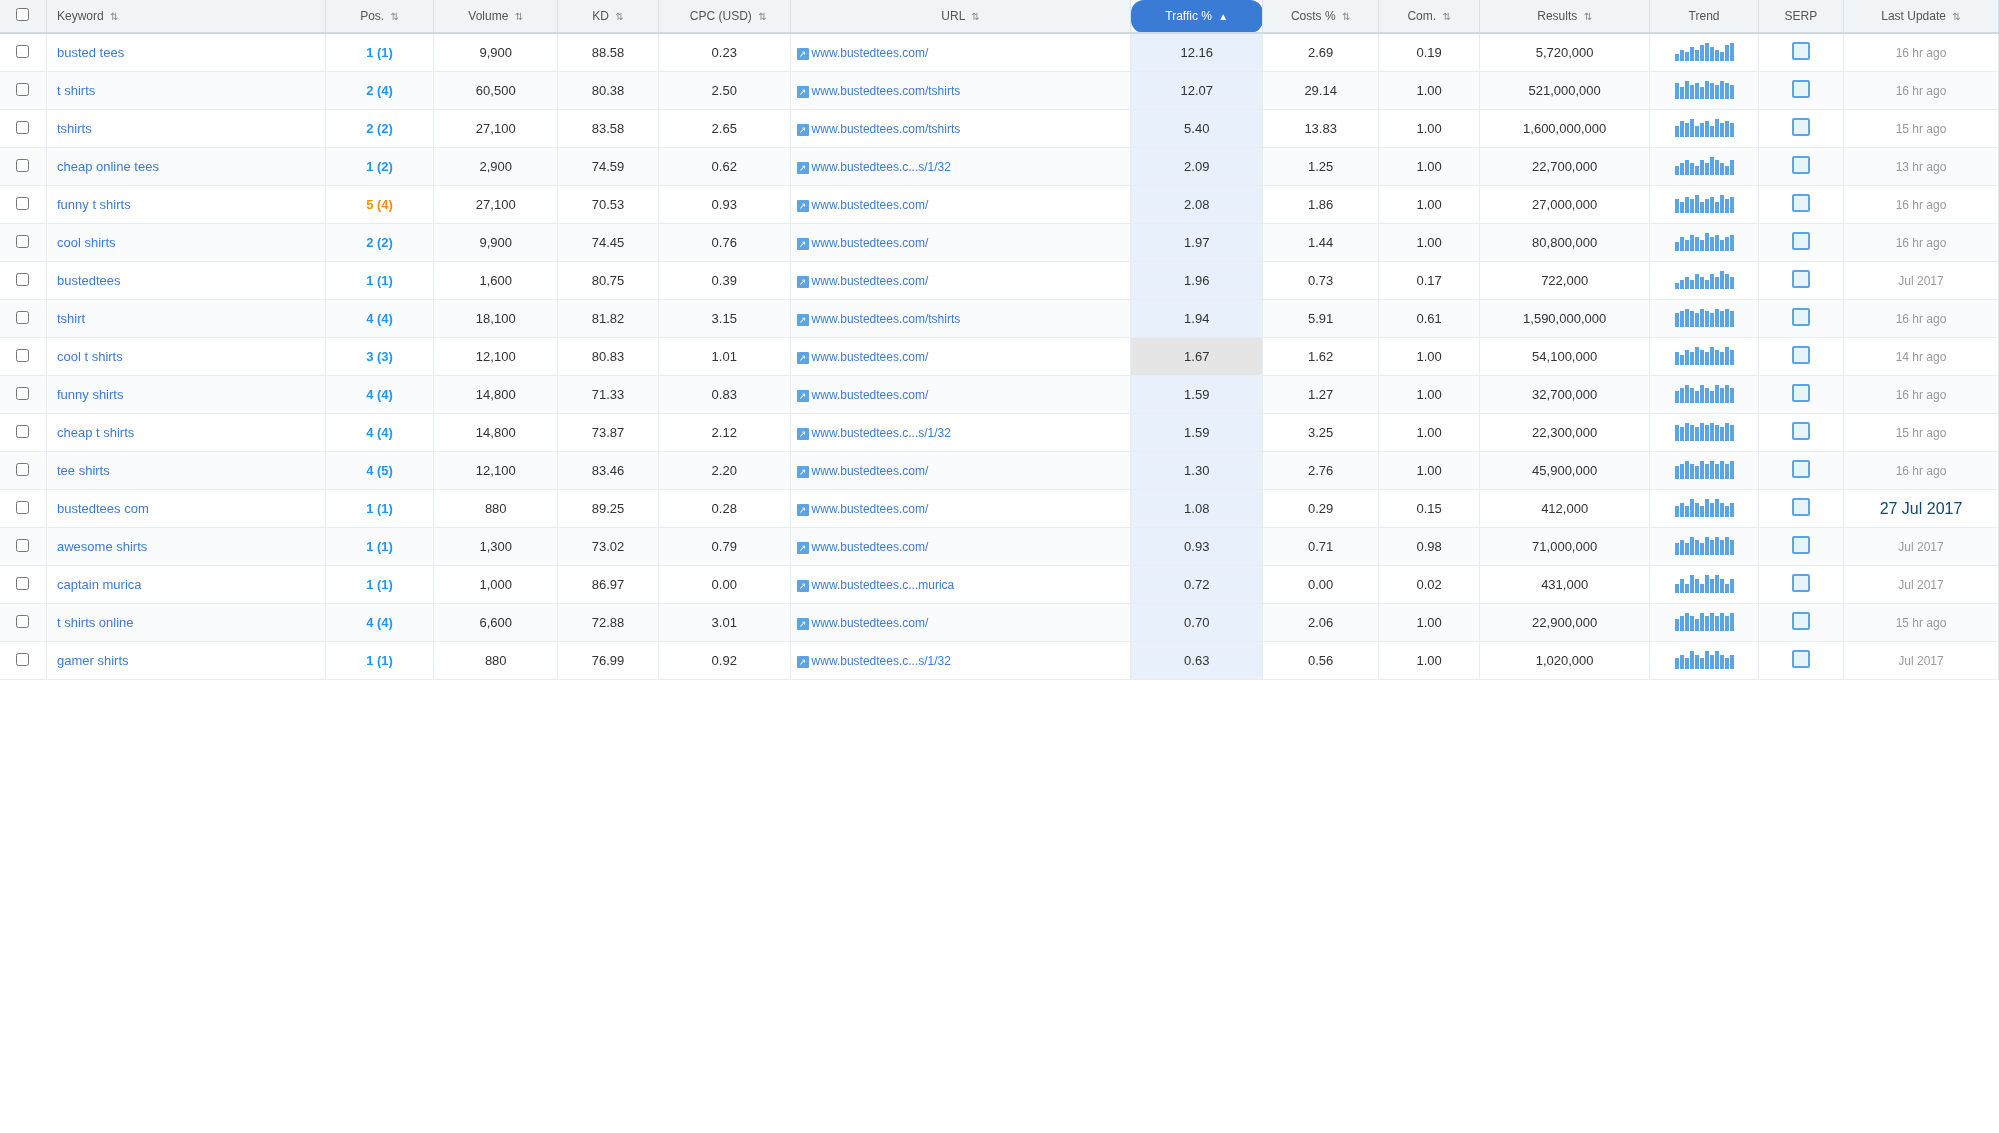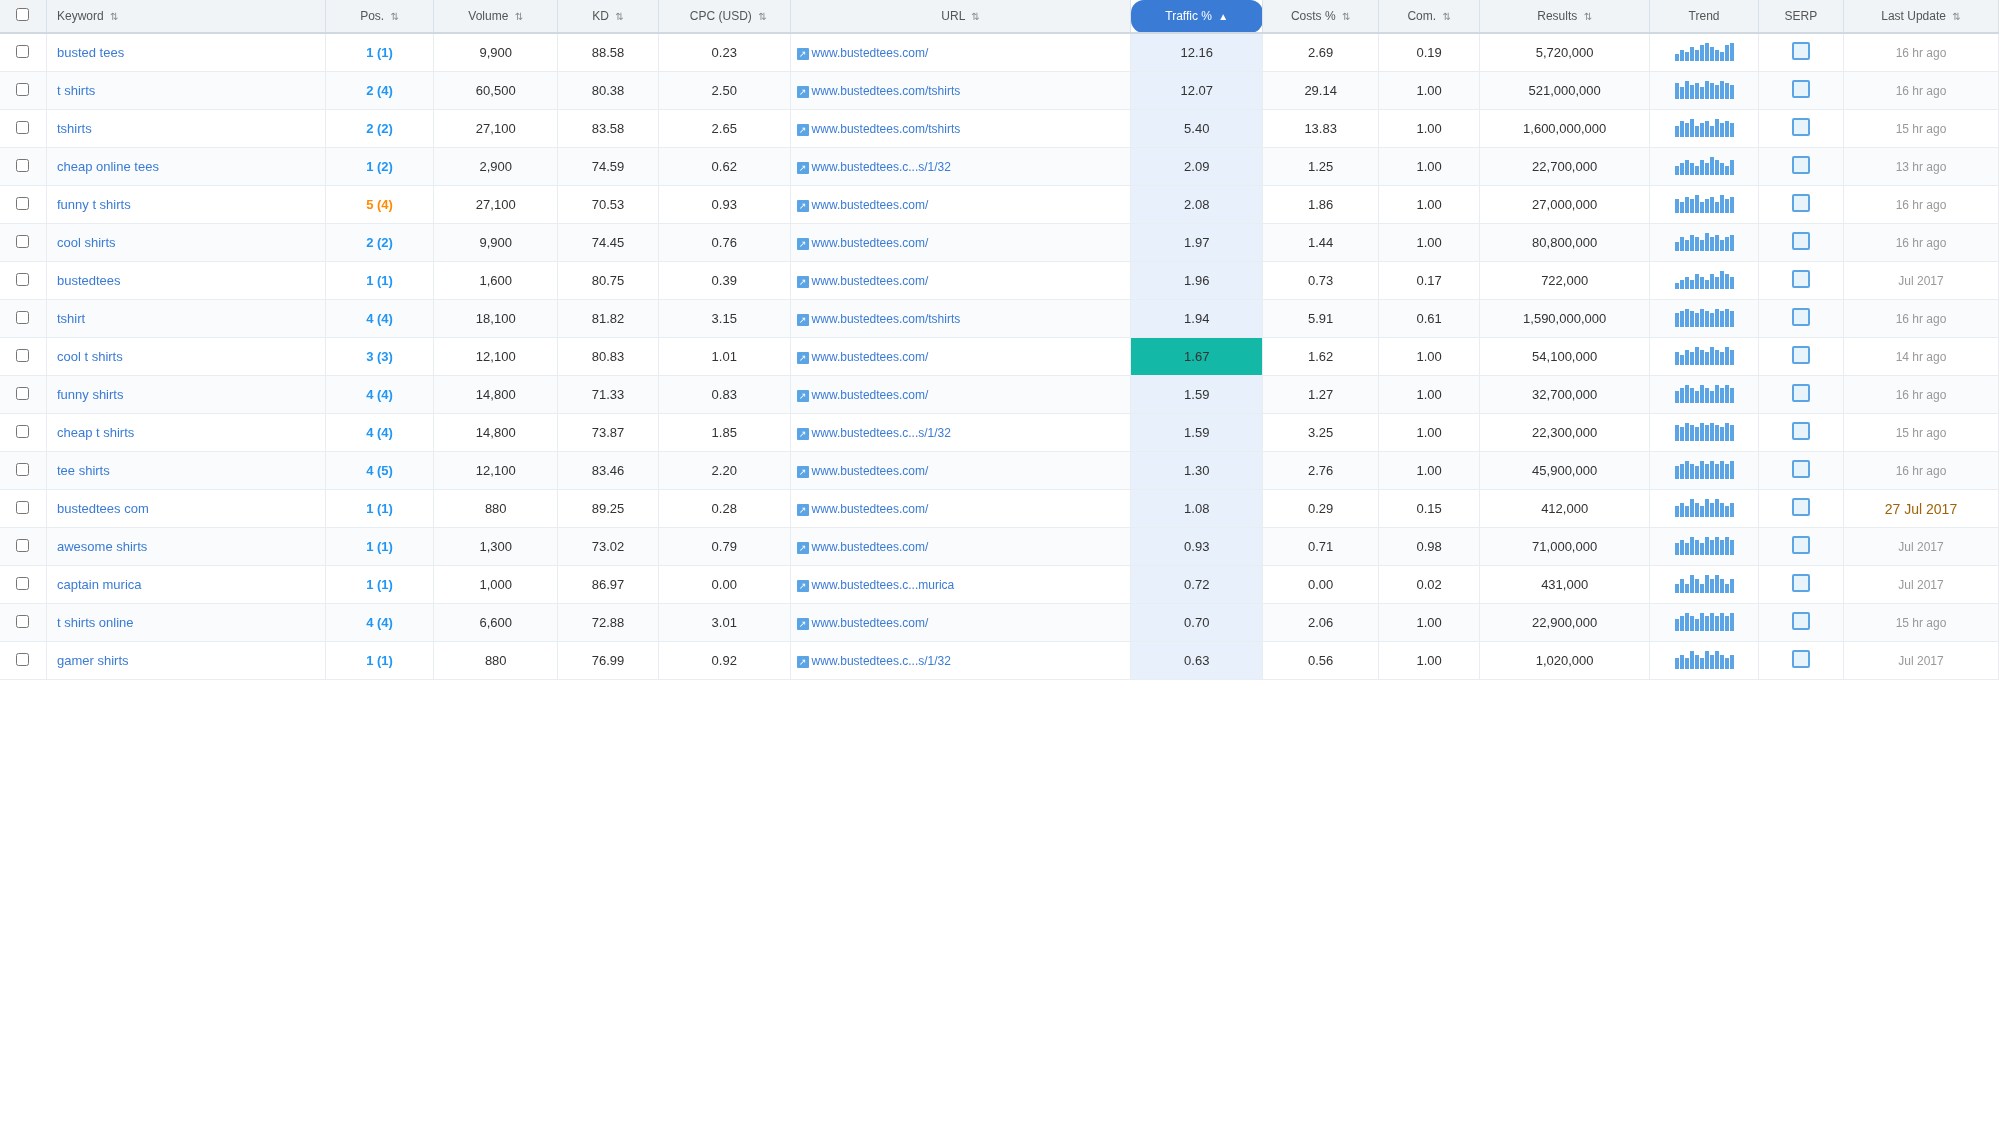--- a/index.html
+++ b/index.html
@@ -414,21 +414,21 @@
         <td style="color: rgb(153, 153, 153); font-size: 12px;">16 hr ago</td>
       </tr>
       <tr>
         <td class="checkbox-cell"><input type="checkbox" style=""></td>
         <td class="keyword-cell"><a href="#" class="keyword-link">cool t shirts</a></td>
         <td><span class="pos-blue">3 (3)</span></td>
         <td>12,100</td>
         <td>80.83</td>
         <td>1.01</td>
         <td style="text-align: left;"><span class="url-icon">↗</span><a href="#" class="url-link">www.bustedtees.com/</a></td>
-        <td class="traffic-cell" style="background: #14b8a6;">1.67</td>
+        <td class="traffic-cell" style="background: #e5e5e5;">1.67</td>
         <td>1.62</td>
         <td>1.00</td>
         <td>54,100,000</td>
         <td><div class="trend-bar">
             <span style="height: 13px;"></span>
             <span style="height: 10px;"></span>
             <span style="height: 15px;"></span>
             <span style="height: 13px;"></span>
             <span style="height: 18px;"></span>
             <span style="height: 15px;"></span>
@@ -470,21 +470,21 @@
           </div></td>
         <td><span class="serp-icon"></span></td>
         <td style="color: rgb(153, 153, 153); font-size: 12px;">16 hr ago</td>
       </tr>
       <tr>
         <td class="checkbox-cell"><input type="checkbox" style=""></td>
         <td class="keyword-cell"><a href="#" class="keyword-link">cheap t shirts</a></td>
         <td><span class="pos-blue">4 (4)</span></td>
         <td>14,800</td>
         <td>73.87</td>
-        <td>1.85</td>
+        <td>2.12</td>
         <td style="text-align: left;"><span class="url-icon">↗</span><a href="#" class="url-link">www.bustedtees.c...s/1/32</a></td>
         <td class="traffic-cell" style="background: rgb(232, 240, 251);">1.59</td>
         <td>3.25</td>
         <td>1.00</td>
         <td>22,300,000</td>
         <td><div class="trend-bar">
             <span style="height: 16px;"></span>
             <span style="height: 14px;"></span>
             <span style="height: 18px;"></span>
             <span style="height: 16px;"></span>
@@ -549,21 +549,21 @@
             <span style="height: 14px;"></span>
             <span style="height: 11px;"></span>
             <span style="height: 18px;"></span>
             <span style="height: 14px;"></span>
             <span style="height: 18px;"></span>
             <span style="height: 14px;"></span>
             <span style="height: 11px;"></span>
             <span style="height: 14px;"></span>
           </div></td>
         <td><span class="serp-icon"></span></td>
-        <td style="color: #a16207; font-size: 14px; text-align: center;">27 Jul 2017</td>
+        <td style="color: #0c4a6e; font-size: 16px; text-align: center;">27 Jul 2017</td>
       </tr>
       <tr>
         <td class="checkbox-cell"><input type="checkbox" style=""></td>
         <td class="keyword-cell"><a href="#" class="keyword-link">awesome shirts</a></td>
         <td><span class="pos-blue">1 (1)</span></td>
         <td>1,300</td>
         <td>73.02</td>
         <td>0.79</td>
         <td style="text-align: left;"><span class="url-icon">↗</span><a href="#" class="url-link">www.bustedtees.com/</a></td>
         <td class="traffic-cell" style="background: rgb(232, 240, 251);">0.93</td>

